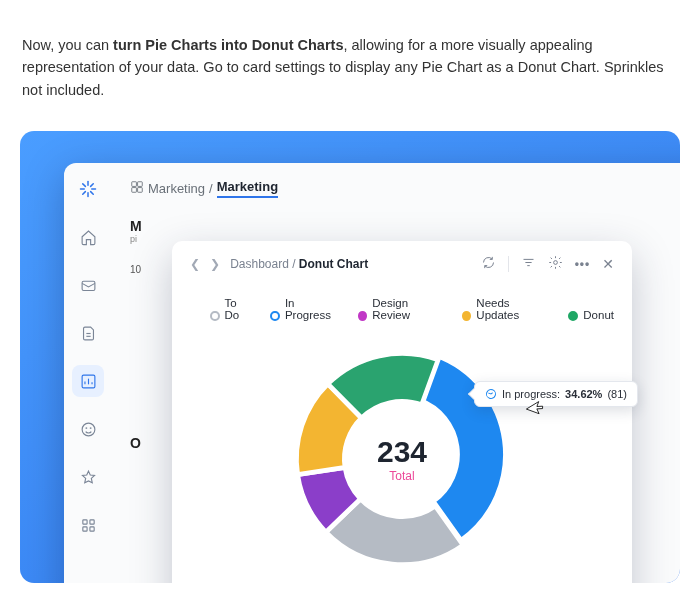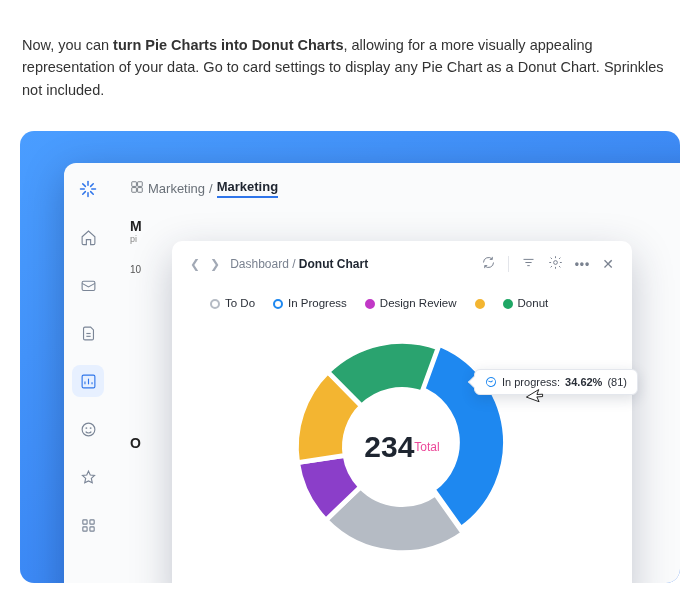--- a/index.html
+++ b/index.html
@@ -130,20 +130,21 @@
   .donut-wrap {
     position: relative;
     width: 240px; height: 240px;
     margin: 0 auto;
   }
   .donut-wrap svg { width:100%; height:100%; transform: rotate(-70deg); }
   .donut-center {
     position: absolute;
     inset: 0;
     display:flex; align-items:center; justify-content:center;
+    flex-direction: column;
   }
   .donut-center .num { font-size: 30px; font-weight:600; color:#1e2530; }
   .donut-center .lbl { font-size: 12px; color:#ec4899; }
 
   .tooltip {
     position:absolute;
     left: 192px; top: 42px;
     background:#fff;
     border:1px solid #e4e7ed;
     border-radius: 6px;
@@ -315,20 +316,21 @@
           <div class="item">
             <span class="dot" style="color: rgb(30, 136, 240); border-color: rgb(30, 136, 240);"></span>
             <span>In Progress</span>
           </div>
           <div class="item">
             <span class="dot filled" style="color: rgb(193, 56, 198); border-color: rgb(193, 56, 198);"></span>
             <span>Design Review</span>
           </div>
           <div class="item">
             <span class="dot filled" style="color: rgb(243, 181, 49); border-color: rgb(243, 181, 49);"></span>
+            <span>Needs Updates</span>
           </div>
           <div class="item">
             <span class="dot filled" style="color: rgb(31, 167, 101); border-color: rgb(31, 167, 101);"></span>
             <span>Donut</span>
           </div>
         </div>
 
       <div class="donut-wrap">
         <svg viewBox="0 0 100 100" id="donut-svg">
             <path d="M 94 50 A 44 44 0 0 1 25.002526215320703 86.20947810151745 L 36.36501429926584 69.75062441900951 A 24 24 0 0 0 74 50 Z" fill="#1e88f0" stroke="#fff" stroke-width="2" transform="translate(1.5,-1.5)"></path>

